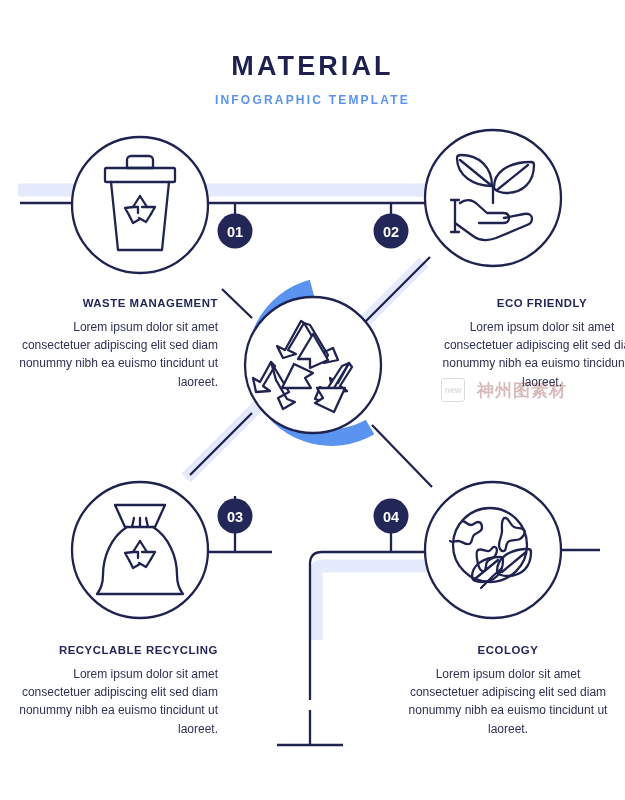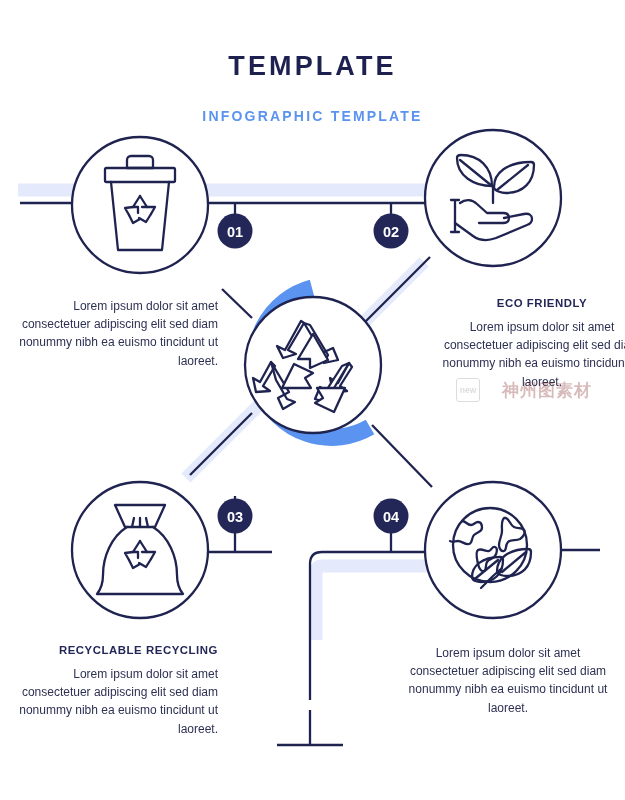--- a/index.html
+++ b/index.html
@@ -37,25 +37,25 @@
   }
   .main-title {
     font-size: 27px;
     font-weight: bold;
     letter-spacing: 3.1px;
     color: #1e2150;
     line-height: 1.1;
     margin: 0;
   }
   .sub-title {
-    font-size: 14px;
+    font-size: 12px;
     font-weight: bold;
     letter-spacing: 2.2px;
     color: #5b93f0;
-    margin: 26px 0 0 0;
+    margin: 11px 0 0 0;
   }
 
   
   .sec {
     position: absolute;
     width: 200px;
   }
   .sec-title {
     font-size: 11.4px;
     font-weight: bold;
@@ -79,25 +79,25 @@
   #sec-04 { left: 407px; top: 644px; width: 202px; }
 
   #sec-01 .sec-title { text-align: right; }
   #sec-03 .sec-title { text-align: right; }
   #sec-02 .sec-title { text-align: center; }
   #sec-04 .sec-title { text-align: center; }
 
   
   .wm {
     position: absolute;
-    left: 456px;
+    left: 441px;
     top: 378px;
     display: flex;
     align-items: center;
-    gap: 22px;
+    gap: 12px;
     opacity: 0.30;
     pointer-events: none;
   }
   .wm-badge {
     width: 22px; height: 22px;
     border: 1.6px solid #8d8d8d;
     border-radius: 3px;
     color: #8d8d8d;
     font-size: 8.5px;
     display: flex;
@@ -277,39 +277,41 @@
       <text x="235" y="522" text-anchor="middle" fill="#ffffff" font-family="Liberation Sans, sans-serif" font-size="14.5" font-weight="bold">03</text>
     </g>
     <g>
       <circle cx="391" cy="516" r="17.5" fill="#232757"></circle>
       <text x="391" y="522" text-anchor="middle" fill="#ffffff" font-family="Liberation Sans, sans-serif" font-size="14.5" font-weight="bold">04</text>
     </g>
 
   </svg>
 
   <div class="title-block">
-    <div class="main-title">TEMPLATE</div>
+    <div class="main-title">MATERIAL</div>
     <div class="sub-title">INFOGRAPHIC TEMPLATE</div>
   </div>
 
   <div class="sec sec-left" id="sec-01">
+    <div class="sec-title">WASTE MANAGEMENT</div>
     <div class="sec-body">Lorem ipsum dolor sit amet consectetuer adipiscing elit sed diam nonummy nibh ea euismo tincidunt ut laoreet.</div>
   </div>
 
   <div class="sec sec-right" id="sec-02">
     <div class="sec-title">ECO FRIENDLY</div>
     <div class="sec-body">Lorem ipsum dolor sit amet consectetuer adipiscing elit sed diam nonummy nibh ea euismo tincidunt ut laoreet.</div>
   </div>
 
   <div class="sec sec-left" id="sec-03">
     <div class="sec-title">RECYCLABLE RECYCLING</div>
     <div class="sec-body">Lorem ipsum dolor sit amet consectetuer adipiscing elit sed diam nonummy nibh ea euismo tincidunt ut laoreet.</div>
   </div>
 
   <div class="sec sec-right" id="sec-04">
+    <div class="sec-title">ECOLOGY</div>
     <div class="sec-body">Lorem ipsum dolor sit amet consectetuer adipiscing elit sed diam nonummy nibh ea euismo tincidunt ut laoreet.</div>
   </div>
 
   <div class="wm">
     <div class="wm-badge">new</div>
     <div class="wm-text">神州图素材</div>
   </div>
 
 </div>
 

